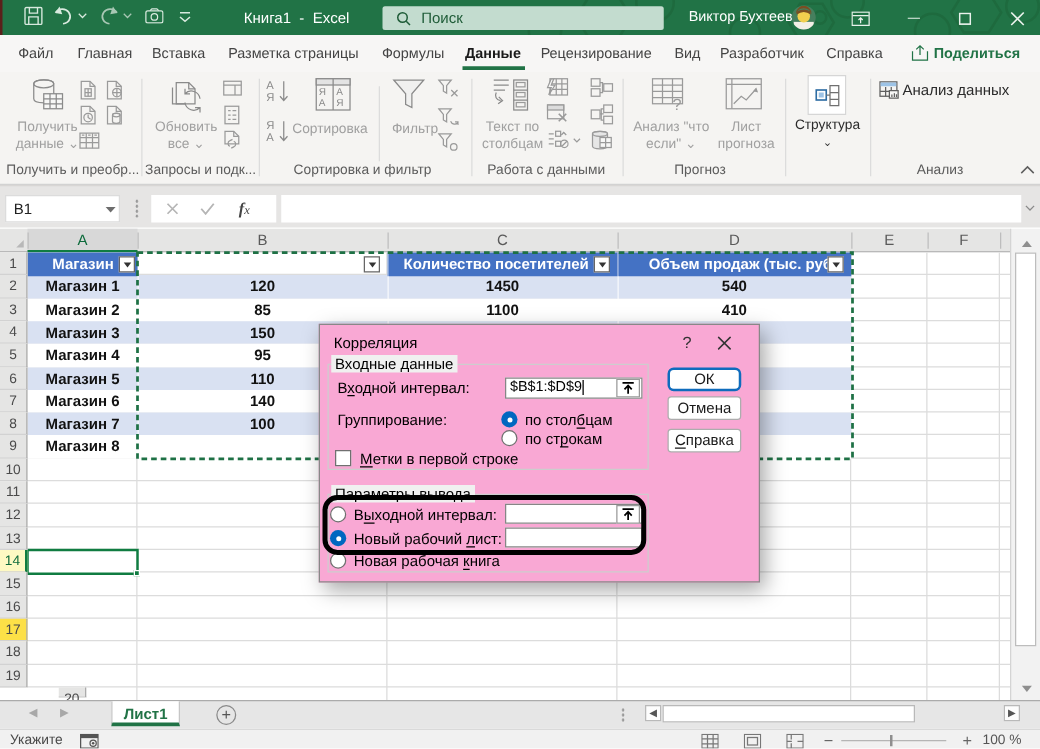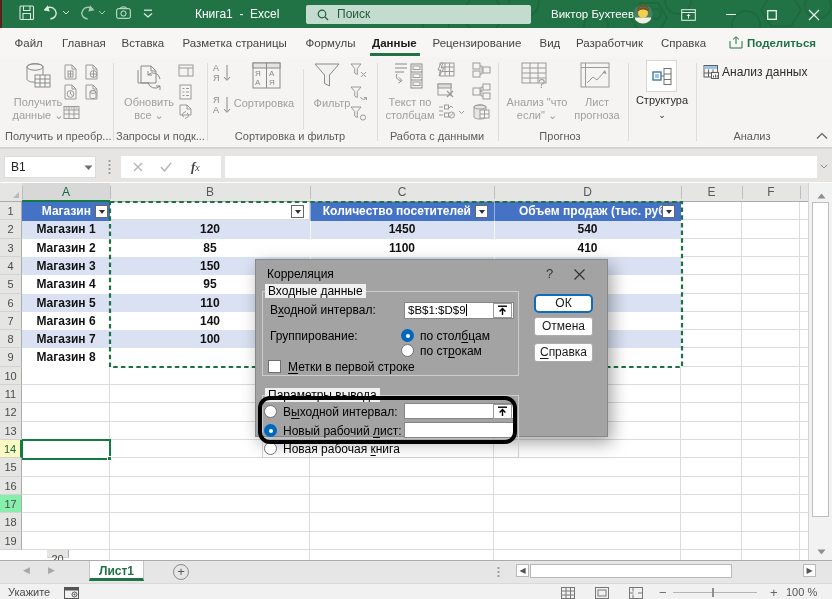--- a/index.html
+++ b/index.html
@@ -31,21 +31,21 @@
 .trow { position:absolute; left:22px; width:659px; height:18.31px; }
 .tc { position:absolute; height:18.31px; font-size:12px; font-weight:bold; color:#111; text-align:center; line-height:18.3px; }
 .thdr { position:absolute; top:202px; height:18.6px; background:#4472c4; color:#fff; font-weight:bold; font-size:12px; line-height:18.6px; text-align:right; }
 .fbtn { position:absolute; top:204.6px; width:13px; height:13px; background:#fff; border:1px solid #666; }
 .fbtn:after { content:""; position:absolute; left:2.5px; top:4px; border-left:3.2px solid transparent; border-right:3.2px solid transparent; border-top:4.5px solid #333; }
 #acell { position:absolute; left:21px; top:439px; width:90px; height:21px; border:2px solid #107c41; background:#fff; }
 #acell .fh { position:absolute; right:-3px; bottom:-3px; width:5px; height:5px; background:#107c41; border:1px solid #fff; }
 
 #vsb { position:absolute; left:808px; top:183px; width:24px; height:377px; background:#f2f2f2; border-left:1px solid #d4d4d4; }
 
-#dlg { position:absolute; left:255px; top:259px; width:353px; height:178px; background:#a3a3a3; border:1px solid #888; box-shadow:4px 6px 16px rgba(0,0,0,0.35); font-size:12px; color:#000; }
+#dlg { position:absolute; left:255px; top:259px; width:353px; height:207px; background:#f9a8d4; border:1px solid #888; box-shadow:4px 6px 16px rgba(0,0,0,0.35); font-size:12px; color:#000; }
 .fs { position:absolute; border:1px solid #cdcdcd; }
 .dlbl { position:absolute; font-size:12px; color:#000; white-space:nowrap; }
 .dinput { position:absolute; background:#fff; border:1px solid #868686; }
 .rngbtn { position:absolute; width:19px; height:15px; background:#fff; border:1px solid #999; }
 .dbtn { position:absolute; left:278px; width:59px; height:19px; background:#fff; border:1px solid #adadad; border-radius:3px; text-align:center; line-height:17px; font-size:12px; color:#1a1a1a; }
 .radio { position:absolute; width:13px; height:13px; border-radius:50%; border:1px solid #707070; background:#fff; }
 .radio.sel { border:none; background:#0067c0; }
 .radio.sel:after { content:""; position:absolute; left:4.5px; top:4.5px; width:4px; height:4px; border-radius:50%; background:#fff; }
 #blackring { position:absolute; left:2px; top:136px; width:259px; height:48px; border:4.5px solid #000; border-radius:12px; }
 
@@ -472,21 +472,21 @@
 <div class="rh" style="top:311.86px;height:18.31px;background:#e5e5e4;color:#4a4a4a;">7</div>
 <div class="rh" style="top:330.17px;height:18.31px;background:#e5e5e4;color:#4a4a4a;">8</div>
 <div class="rh" style="top:348.48px;height:18.31px;background:#e5e5e4;color:#4a4a4a;">9</div>
 <div class="rh" style="top:366.79px;height:18.31px;background:#e5e5e4;color:#4a4a4a;">10</div>
 <div class="rh" style="top:385.10px;height:18.31px;background:#e5e5e4;color:#4a4a4a;">11</div>
 <div class="rh" style="top:403.41px;height:18.31px;background:#e5e5e4;color:#4a4a4a;">12</div>
 <div class="rh" style="top:421.72px;height:18.31px;background:#e5e5e4;color:#4a4a4a;">13</div>
 <div class="rh" style="top:440.03px;height:18.31px;background:#fef9c3;color:#0e6b3c;border-right:2px solid #107c41;">14</div>
 <div class="rh" style="top:458.34px;height:18.31px;background:#e5e5e4;color:#4a4a4a;">15</div>
 <div class="rh" style="top:476.65px;height:18.31px;background:#e5e5e4;color:#4a4a4a;">16</div>
-<div class="rh" style="top:494.96px;height:18.31px;background:#86efac;color:#4a4a4a;text-align:center;">17</div>
+<div class="rh" style="top:494.96px;height:18.31px;background:#fde047;color:#4a4a4a;text-align:center;">17</div>
 <div class="rh" style="top:513.27px;height:18.31px;background:#e5e5e4;color:#4a4a4a;">18</div>
 <div class="rh" style="top:531.58px;height:18.31px;background:#e5e5e4;color:#4a4a4a;">19</div>
 <div class="rh" style="top:549.89px;height:8.11px;background:#e5e5e4;color:#4a4a4a;margin-left:47px;">20</div>
 
   <div id="vsb">
     <div class="abs" style="left:4px;top:2px;width:16px;height:15px;text-align:center"><svg width="9" height="6" viewBox="0 0 9 6" style="margin-top:5px">
           <path d="M0.5 5.5L4.5 0.5l4 5z" fill="#8f8f8f"></path>
         </svg></div>
     <div class="abs" style="left:3px;top:19px;width:17px;height:315px;background:#fff;border:1px solid #bdbdbd"></div>
     <div class="abs" style="left:4px;top:358px;width:16px;height:15px;text-align:center"><svg width="9" height="6" viewBox="0 0 9 6" style="margin-top:5px">

